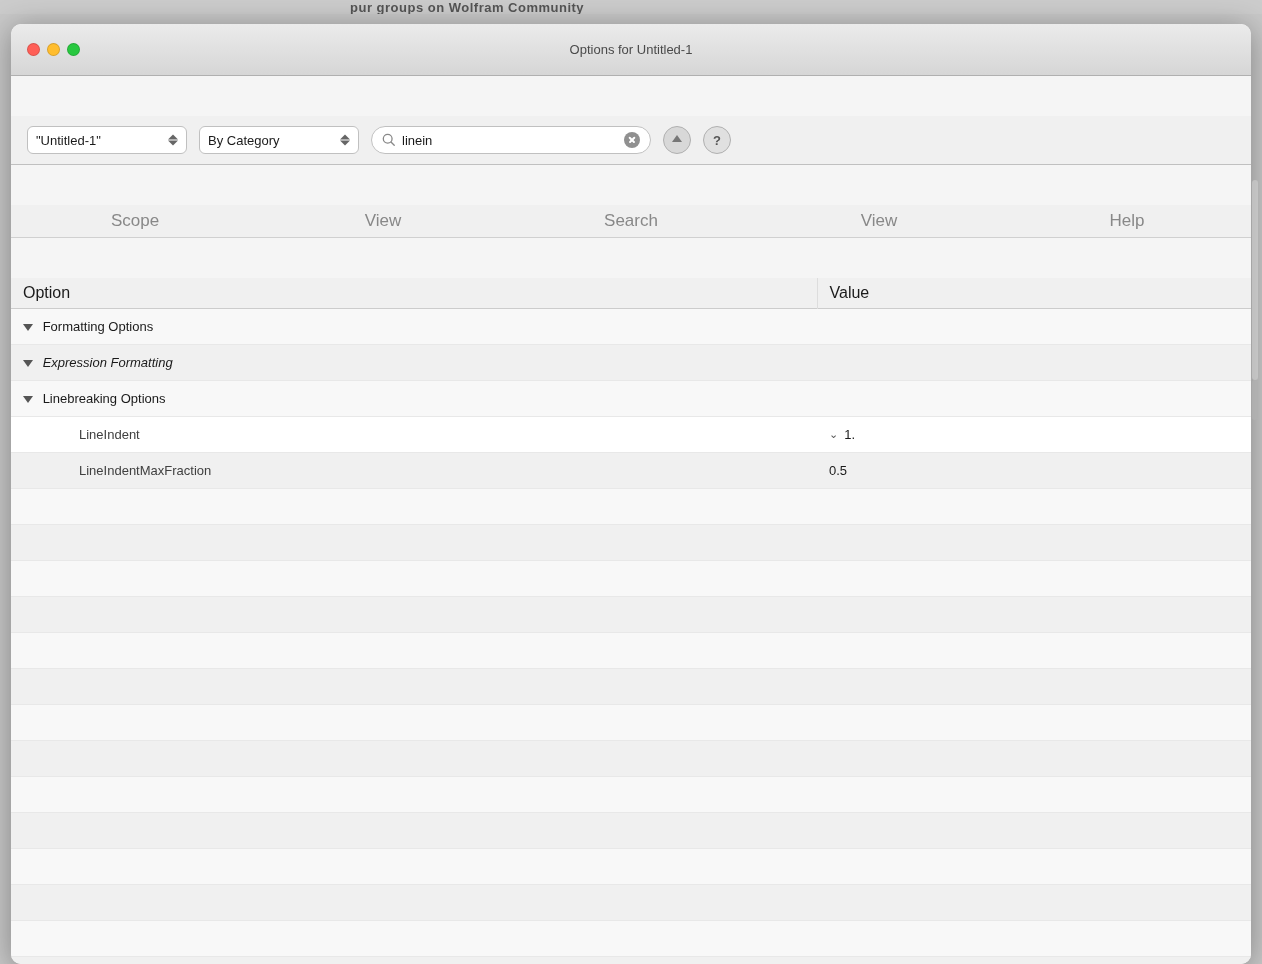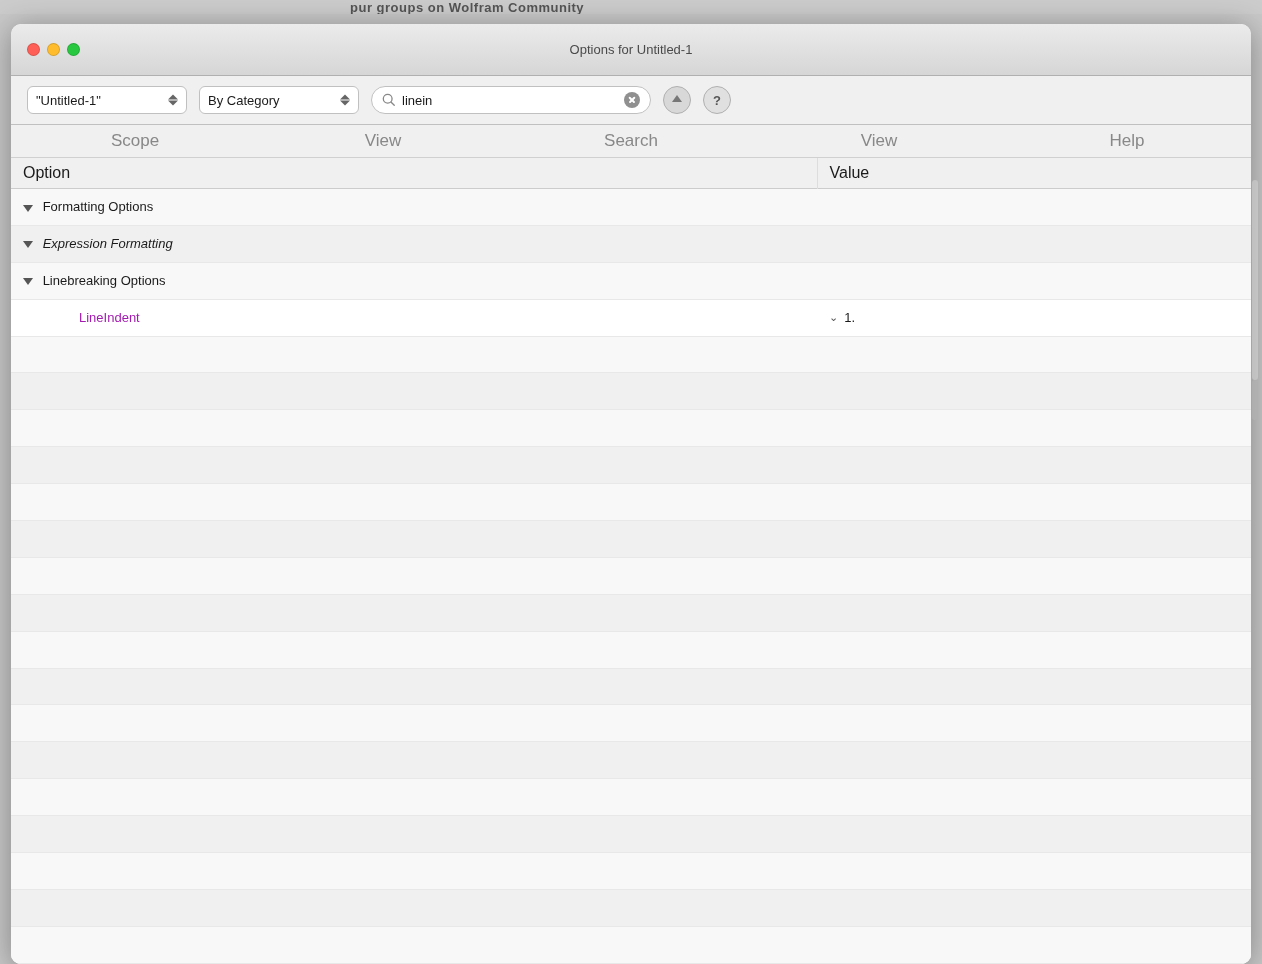--- a/index.html
+++ b/index.html
@@ -257,21 +257,21 @@
       font-style: italic;
     }
 
     .row-sub-sub-header td {
       padding-left: 52px;
       font-weight: 500;
     }
 
     .row-item td:first-child {
       padding-left: 68px;
-      color: #a21caf;
+      color: #404040;
     }
 
     .triangle-down {
       display: inline-block;
       width: 0;
       height: 0;
       border-left: 5px solid transparent;
       border-right: 5px solid transparent;
       border-top: 7px solid #555;
       margin-right: 6px;
@@ -320,21 +320,21 @@
   </style>
 </head>
 <body>
 
 <div style="position:relative; width:1262px; height:964px; background:#c8c8c8; overflow:hidden;">
 
   <div style="position:absolute; top:0; left:0; right:0; height:14px; background:#ccc; overflow:hidden;">
     <span style="position:absolute; left:350px; top:0; font-size:13px; color:#555; font-weight:bold; white-space:nowrap; letter-spacing:0.5px;">pur groups on Wolfram Community</span>
   </div>
 
-  <div class="window" style="position:absolute; top:12px; left:11px; width:1240px; height:940px;">
+  <div class="window" style="position:absolute; top:12px; left:11px; width:1240px; height:940px;gap:40px;">
 
     <div class="title-bar">
       <div class="traffic-lights">
         <div class="traffic-light close"></div>
         <div class="traffic-light minimize"></div>
         <div class="traffic-light maximize"></div>
       </div>
       <div class="title-bar-title">Options for Untitled-1</div>
     </div>
 
@@ -431,20 +431,28 @@
               <span>LineIndent</span>
             </td>
             <td>
               <div class="value-cell">
                 <span style="font-size:11px; color:#555;">⌄</span>
                 <span>1.</span>
               </div>
             </td>
           </tr>
 
+          <tr class="row-item" style="background:#f0f0f0;">
+            <td>
+              <span>LineIndentMaxFraction</span>
+            </td>
+            <td>
+              <span>0.5</span>
+            </td>
+          </tr>
 
           <tr class="empty-row" style="background:#f8f8f8;">
               <td></td>
               <td></td>
             </tr>
           <tr class="empty-row" style="background:#f0f0f0;">
               <td></td>
               <td></td>
             </tr>
           <tr class="empty-row" style="background:#f8f8f8;">

